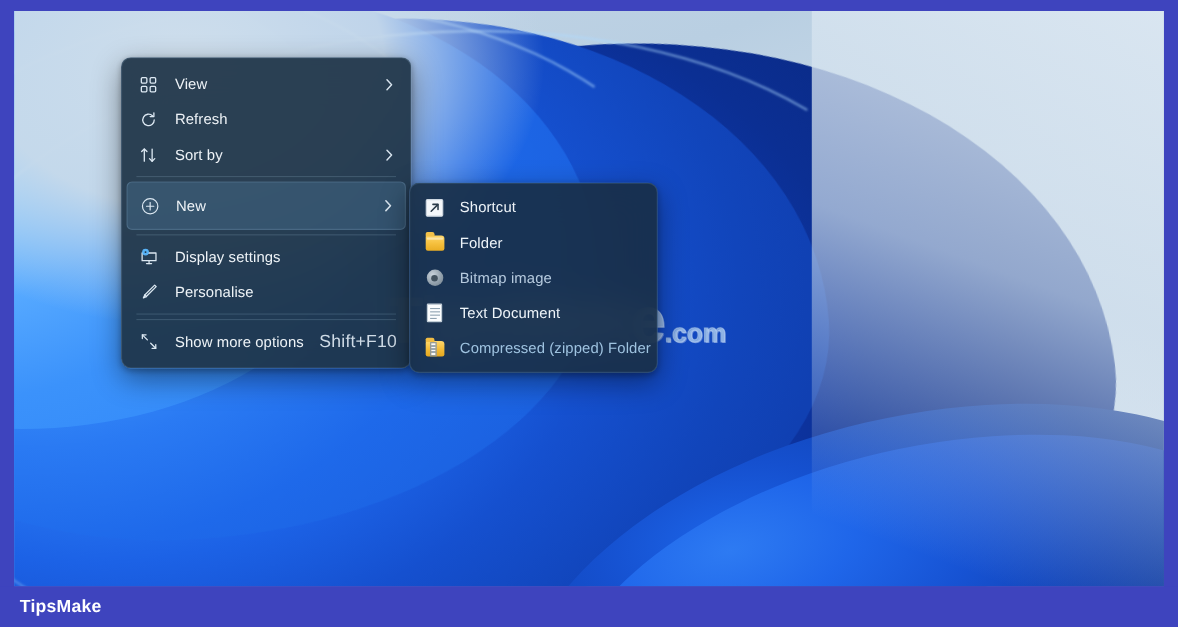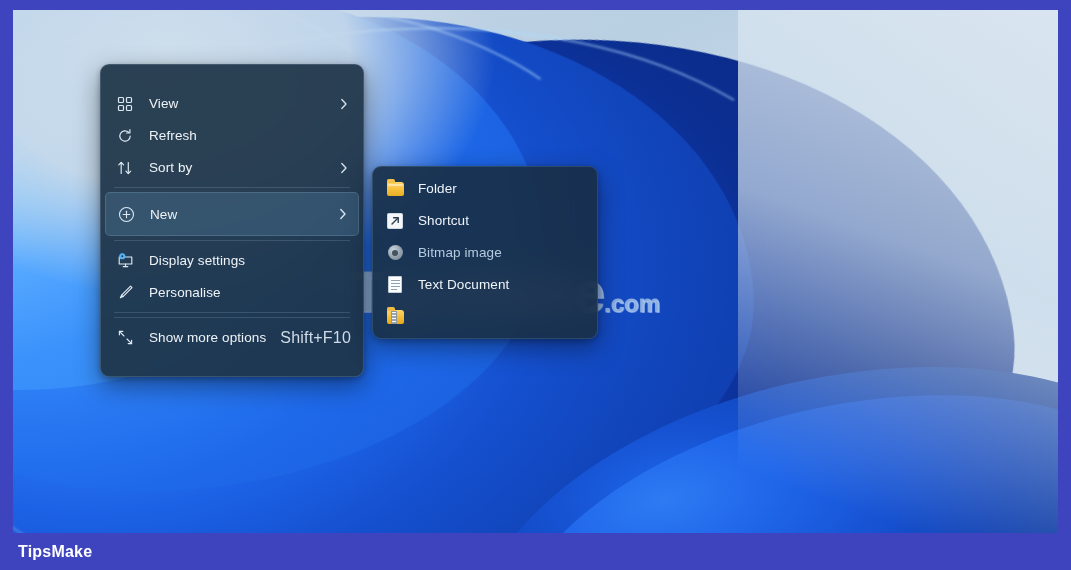--- a/index.html
+++ b/index.html
@@ -157,31 +157,30 @@
     -webkit-text-stroke: 1px rgba(222,240,255,0.40);
   }
   .watermark .wm-dot {
     font-size: 24px;
     letter-spacing: 0;
   }
 
   
   .ctx-menu {
     position: absolute;
-    left: 100px;
+    left: 110px;
     top: 52px;
     width: 264px;
-    padding: 22px 4px;
+    padding: 7px 4px;
     background: rgba(30, 52, 71, 0.93);
     border: 1px solid rgba(120, 150, 175, 0.30);
     border-radius: 9px;
     box-shadow: 0 9px 26px rgba(0, 0, 0, 0.42), 0 2px 6px rgba(0,0,0,.28);
     backdrop-filter: blur(18px);
     color: #f1f5f8;
-    margin-top: 12px;
   }
 
   .ctx-row {
     position: relative;
     display: flex;
     align-items: center;
     height: 31px;
     margin: 1px 0;
     padding: 0 8px 0 10px;
     border-radius: 5px;
@@ -484,35 +483,35 @@
       </span>
       <span class="ctx-label">Show more options</span>
       <span class="ctx-accel">Shift+F10</span>
     </div>
   </div>
 
   <div class="sub-menu">
 
     <div class="sub-row">
       <span class="sub-ico">
-          <span class="ico-folder"></span>
-        </span>
-      <span class="sub-label">Folder</span>
-    </div>
-
-    <div class="sub-row">
-      <span class="sub-ico">
         <span class="ico-shortcut">
           <svg width="12" height="12" viewBox="0 0 12 12" fill="none" stroke="#2b3b49" stroke-width="1.4" stroke-linecap="round" stroke-linejoin="round">
             <line x1="3" y1="9" x2="9" y2="3"></line>
             <polyline points="4.6,2.8 9.2,2.8 9.2,7.4"></polyline>
           </svg>
         </span>
       </span>
       <span class="sub-label">Shortcut</span>
+    </div>
+
+    <div class="sub-row">
+      <span class="sub-ico">
+          <span class="ico-folder"></span>
+        </span>
+      <span class="sub-label">Folder</span>
     </div>
 
     <div class="sub-row dim">
       <span class="sub-ico">
           <span class="ico-bitmap"></span>
         </span>
       <span class="sub-label">Bitmap image</span>
     </div>
 
     <div class="sub-row">
@@ -524,20 +523,21 @@
             <i style="top:12px;width:6px"></i>
           </span>
       </span>
       <span class="sub-label">Text Document</span>
     </div>
 
     <div class="sub-row faint">
       <span class="sub-ico">
           <span class="ico-zip"></span>
         </span>
+      <span class="sub-label">Compressed (zipped) Folder</span>
     </div>
   </div>
 
   <div class="brandbar">
     <span class="brand-text">TipsMake</span>
   </div>
 
 </div>
 
 </body></html>

